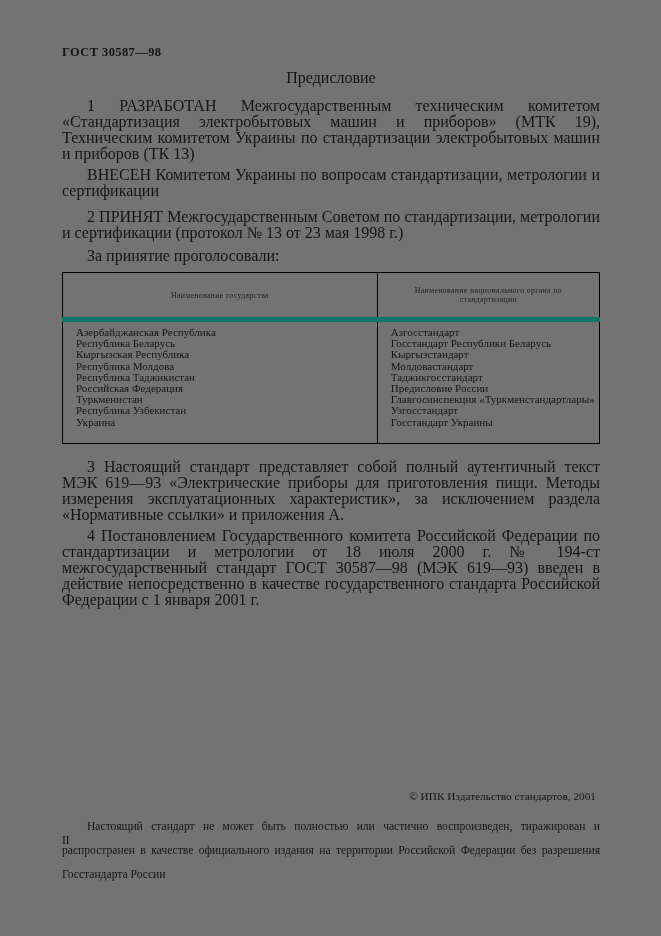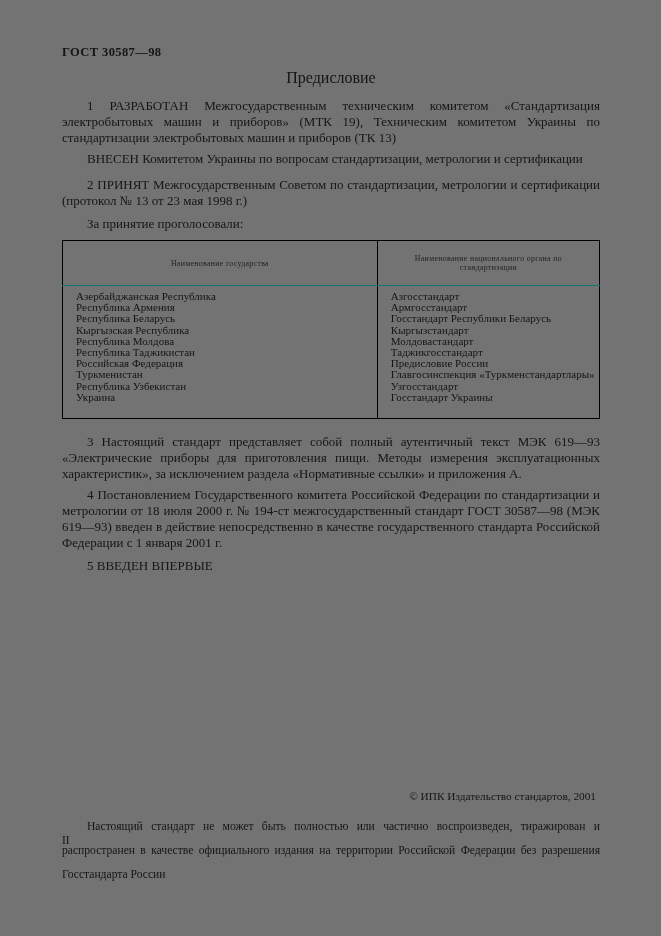--- a/index.html
+++ b/index.html
@@ -21,21 +21,21 @@
     letter-spacing: 0.4px;
   }
   .preface-title {
     font-size: 16px;
     font-weight: normal;
     text-align: center;
     margin: 10px 0 0 0;
     line-height: 16px;
   }
   p.para {
-    font-size: 13px;
+    font-size: 16px;
     line-height: 16px;
     text-align: justify;
     text-indent: 25px;
     margin: 5px 0 0 0;
   }
   p.para.mt-lg { margin-top: 12px; }
   p.para.mt-md { margin-top: 10px; }
   p.para.mt-sm { margin-top: 7px; }
   p.para.mt-xl { margin-top: 15px; }
 
@@ -48,21 +48,21 @@
   }
   table.vote-table th {
     font-weight: normal;
     font-size: 7.8px;
     letter-spacing: 0.35px;
     color: #222222;
     text-align: center;
     vertical-align: middle;
     height: 40px;
     padding: 2px 24px;
-    border-bottom: 1px solid #0f766e;
+    border-bottom: 5px solid #0f766e;
   }
   table.vote-table th:first-child,
   table.vote-table td:first-child {
     border-right: 1px solid #000;
     width: 49.5%;
   }
   table.vote-table td {
     font-size: 11px;
     line-height: 11.2px;
     vertical-align: top;
@@ -124,24 +124,20 @@
         <th>Наименование государства</th>
         <th>Наименование национального органа по стандартизации</th>
       </tr>
     </thead>
     <tbody>
       <tr>
         <td>Азербайджанская Республика</td>
         <td>Азгосстандарт</td>
       </tr>
       <tr>
-        <td>Республика Армения</td>
-        <td>Армгосстандарт</td>
-      </tr>
-      <tr>
         <td>Республика Беларусь</td>
         <td>Госстандарт Республики Беларусь</td>
       </tr>
       <tr>
         <td>Кыргызская Республика</td>
         <td>Кыргызстандарт</td>
       </tr>
       <tr>
         <td>Республика Молдова</td>
         <td>Молдовастандарт</td>
@@ -166,21 +162,20 @@
         <td>Украина</td>
         <td>Госстандарт Украины</td>
       </tr>
     </tbody>
   </table>
 
   <p class="para mt-xl">3 Настоящий стандарт представляет собой полный аутентичный текст МЭК 619—93 «Электрические приборы для приготовления пищи. Методы измерения эксплуатационных характеристик», за исключением раздела «Нормативные ссылки» и приложения А.</p>
 
   <p class="para">4 Постановлением Государственного комитета Российской Федерации по стандартизации и метрологии от 18 июля 2000 г. № 194-ст межгосударственный стандарт ГОСТ 30587—98 (МЭК 619—93) введен в действие непосредственно в качестве государственного стандарта Российской Федерации с 1 января 2001 г.</p>
 
-  <p class="para mt-sm">5 ВВЕДЕН ВПЕРВЫЕ</p>
 
   <div class="footer-block">
     <div class="copyright">© ИПК Издательство стандартов, 2001</div>
     <p class="notice">Настоящий стандарт не может быть полностью или частично воспроизведен, тиражирован и распространен в качестве официального издания на территории Российской Федерации без разрешения Госстандарта России</p>
   </div>
 
   <div class="page-number">II</div>
 
 </div>
 

